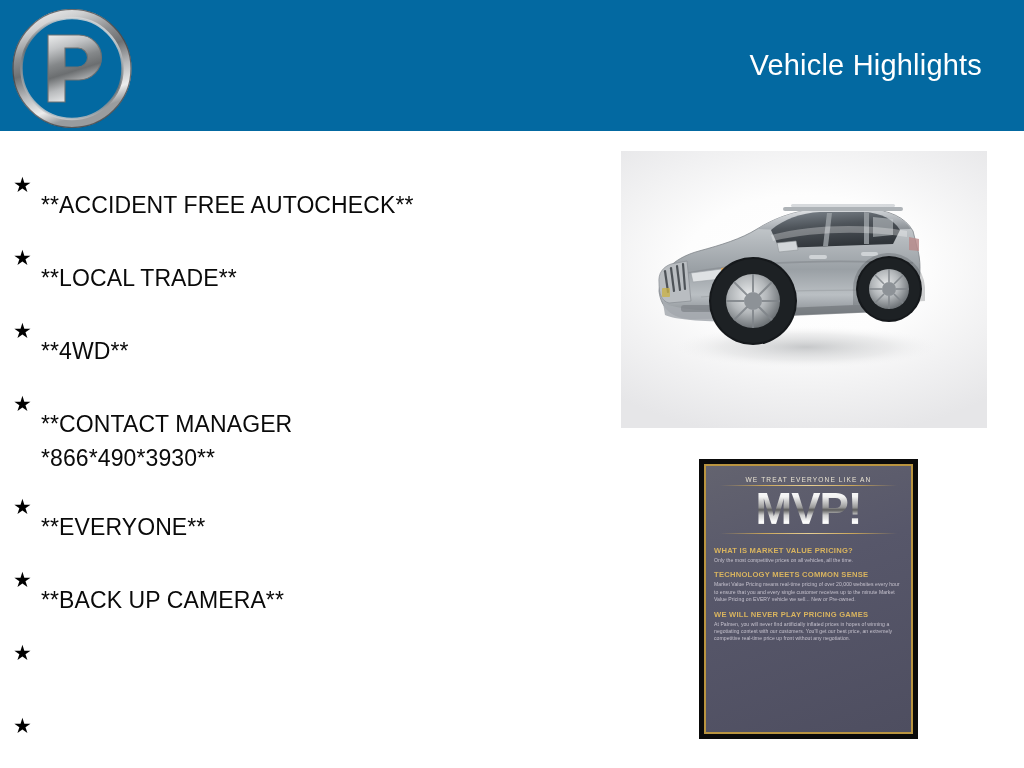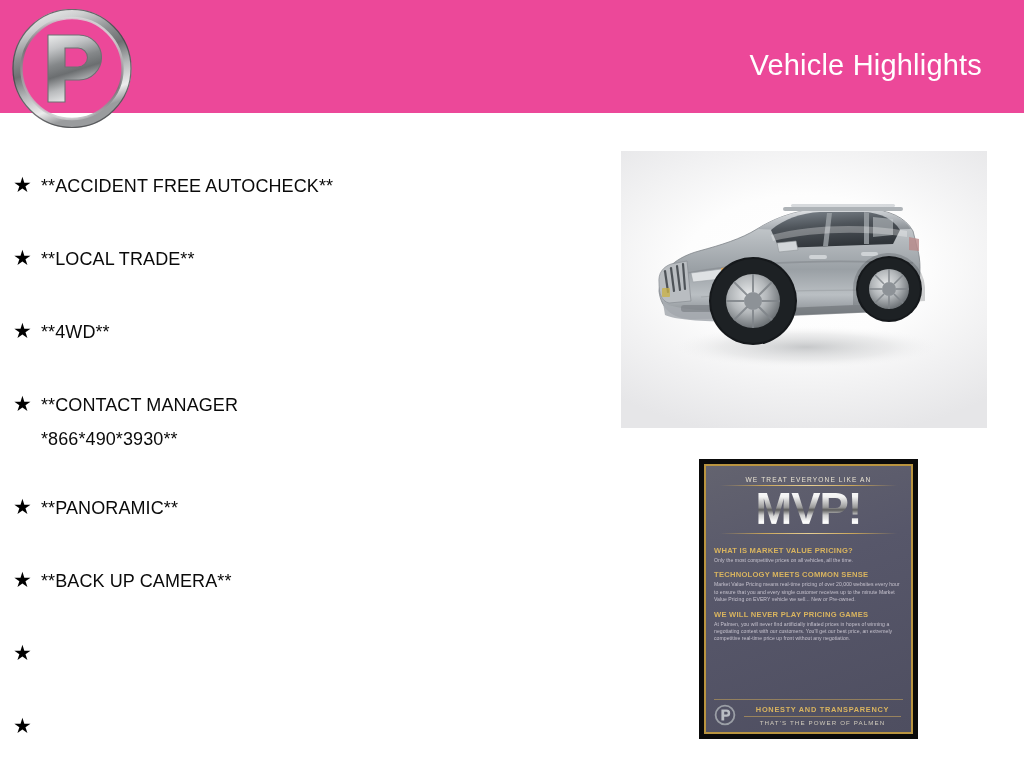--- a/index.html
+++ b/index.html
@@ -14,22 +14,22 @@
     overflow: hidden;
     font-family: "Liberation Sans", sans-serif;
     position: relative;
   }
 
   
   .header {
     position: absolute;
     left: 0; top: 0;
     width: 1024px;
-    height: 113px;
-    background: #ec4899;
+    height: 131px;
+    background: #0369a1;
   }
   .logo {
     position: absolute;
     left: 12px; top: 9px;
     width: 120px;
     height: 119px;
   }
   .logo svg { display: block; }
 
   .header-title {
@@ -63,25 +63,26 @@
   }
   .hl-star {
     width: 28px;
     flex: 0 0 28px;
     font-size: 21px;
     line-height: 32px;
     color: #000000;
     text-align: left;
   }
   .hl-text {
-    font-size: 18px;
+    font-size: 23px;
     line-height: 34px;
     color: #0a0a0a;
     white-space: pre-line;
     letter-spacing: 0.1px;
+    margin-top: 19px;
   }
 
   
   .vehicle-photo {
     position: absolute;
     left: 621px;
     top: 151px;
     width: 366px;
     height: 277px;
     background:
@@ -258,21 +259,21 @@
     <span class="hl-star">★</span>
     <span class="hl-text">**4WD**</span>
   </li>
   <li class="hl-item" style="top:257px">
     <span class="hl-star">★</span>
     <span class="hl-text">**CONTACT MANAGER
 *866*490*3930**</span>
   </li>
   <li class="hl-item" style="top:360px">
     <span class="hl-star">★</span>
-    <span class="hl-text">**PANORAMIC**</span>
+    <span class="hl-text">**EVERYONE**</span>
   </li>
   <li class="hl-item" style="top:433px">
     <span class="hl-star">★</span>
     <span class="hl-text">**BACK UP CAMERA**</span>
   </li>
   <li class="hl-item" style="top:506px">
     <span class="hl-star">★</span>
   </li>
   <li class="hl-item" style="top:579px">
     <span class="hl-star">★</span>
@@ -420,29 +421,15 @@
       <div class="mvp-h">WHAT IS MARKET VALUE PRICING?</div>
       <div class="mvp-p">Only the most competitive prices on all vehicles, all the time.</div>
 
       <div class="mvp-h">TECHNOLOGY MEETS COMMON SENSE</div>
       <div class="mvp-p">Market Value Pricing means real-time pricing of over 20,000 websites every hour to ensure that you and every single customer receives up to the minute Market Value Pricing on EVERY vehicle we sell... New or Pre-owned.</div>
 
       <div class="mvp-h">WE WILL NEVER PLAY PRICING GAMES</div>
       <div class="mvp-p">At Palmen, you will never find artificially inflated prices in hopes of winning a negotiating contest with our customers. You'll get our best price, an extremely competitive real-time price up front without any negotiation.</div>
     </div>
 
-    <div class="mvp-footer">
-      <div class="mvp-seal">
-        <svg width="22" height="22" viewBox="0 0 22 22" aria-hidden="true">
-          <circle cx="11" cy="11" r="9.4" fill="none" stroke="#9b9fa6" stroke-width="1.8"></circle>
-          <path d="M7.4 5.6 h5.2 a3.6 3.6 0 0 1 0 7.2 h-2.4 v3.6 h-2.8 z
-                   M10.2 7.8 v2.8 h2.1 a1.4 1.4 0 0 0 0 -2.8 z" fill="#b9bdc4" fill-rule="evenodd"></path>
-        </svg>
-      </div>
-      <div class="mvp-footer-text">
-        <div class="mvp-foot1">HONESTY AND TRANSPARENCY</div>
-        <div class="mvp-foot-rule"></div>
-        <div class="mvp-foot2">THAT'S THE POWER OF PALMEN</div>
-      </div>
-    </div>
 
   </div>
 </div>
 
 </body></html>

